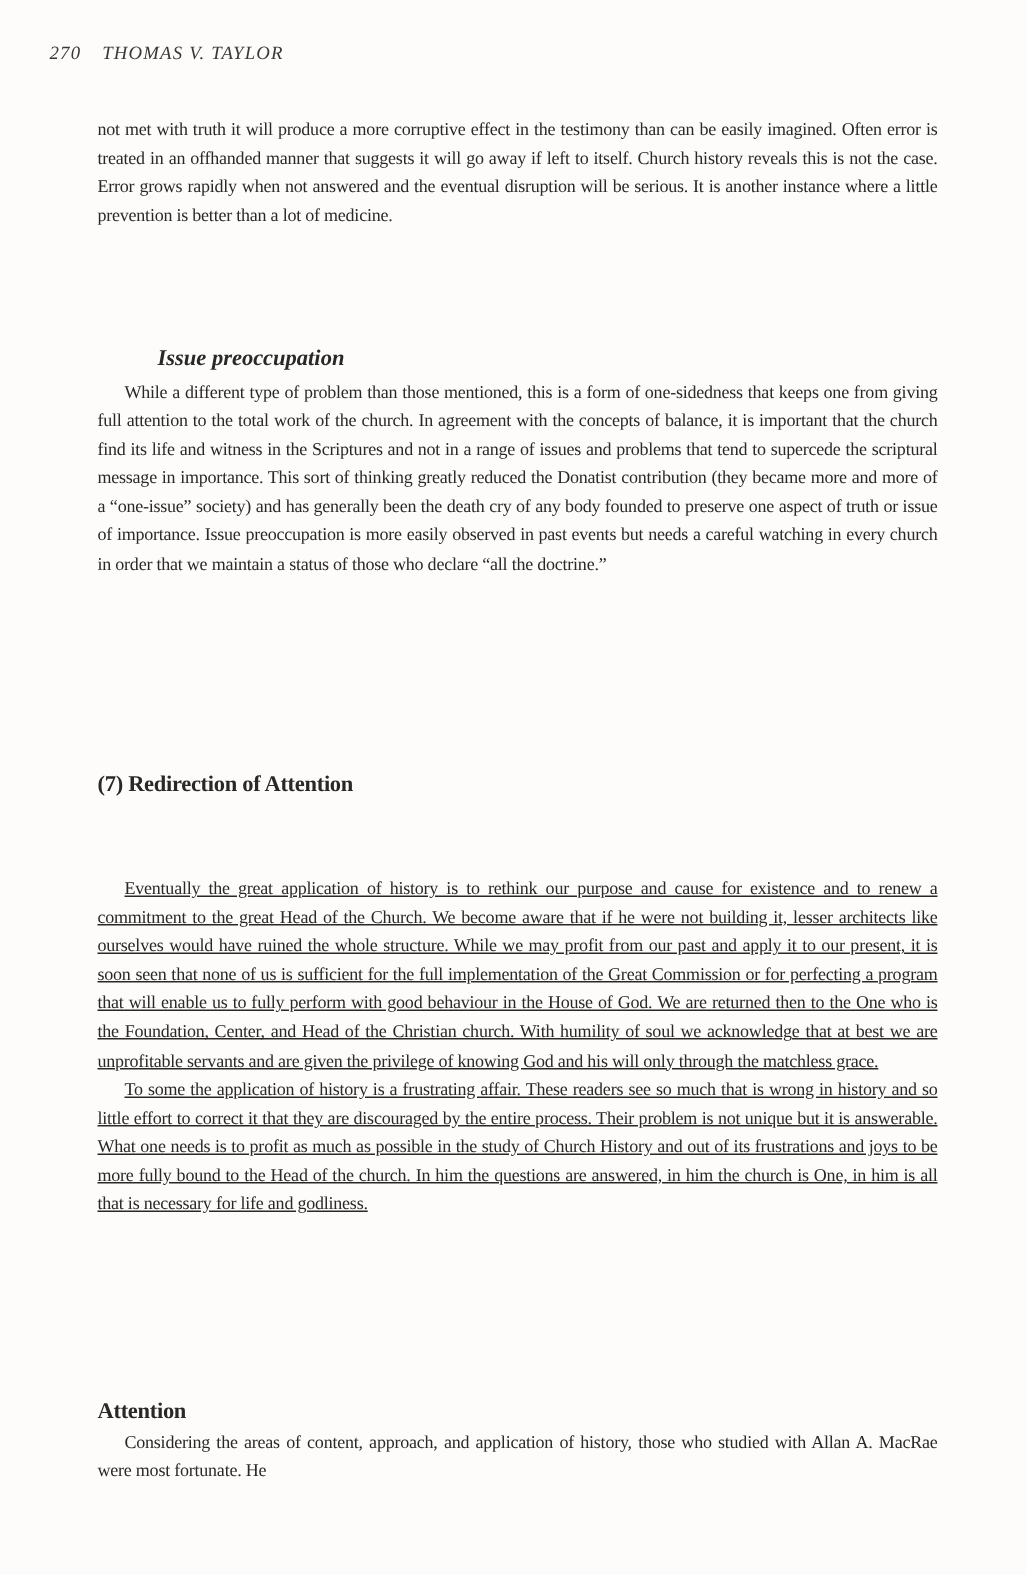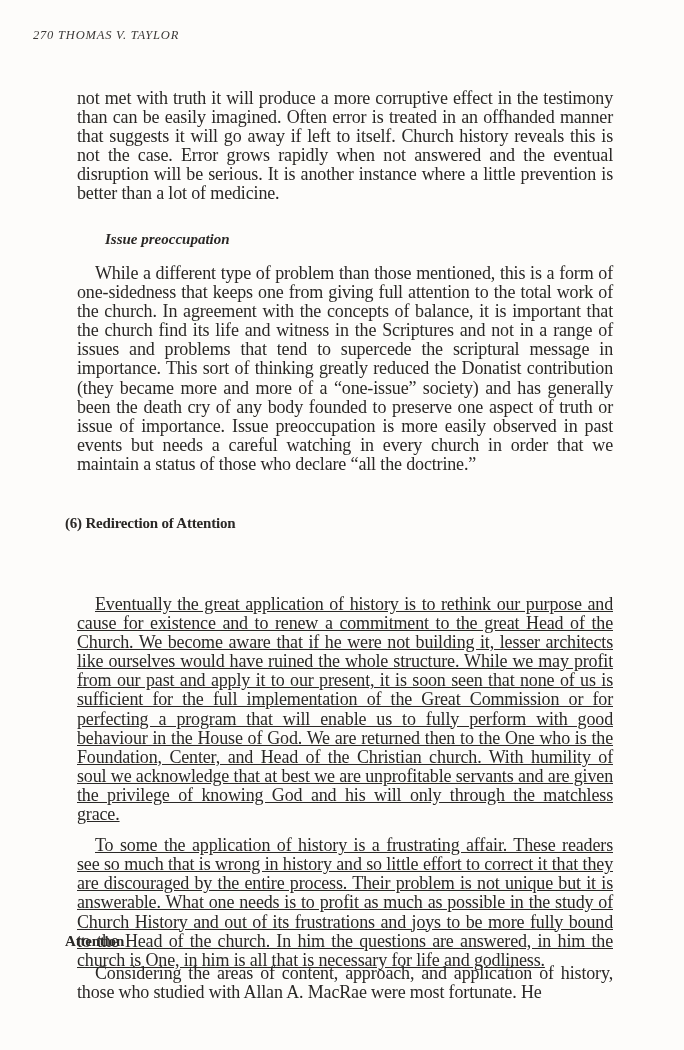--- a/index.html
+++ b/index.html
@@ -24,26 +24,26 @@
     .running-head {
       position: absolute;
       left: 33px;
       top: 28px;
       font-style: italic;
       font-size: 12.5px;
       letter-spacing: 0.8px;
       color: #3a3836;
       white-space: nowrap;
     }
-    .running-head .pg { }
+    .running-head .pg { margin-right: 10px; }
     .para {
-      font-size: 18px;
+      font-size: 12px;
       line-height: 19.1px;
       text-align: justify;
-      margin: 12px;
+      margin: 0;
       letter-spacing: -0.15px;
     }
     .indent { text-indent: 18px; }
     .block { position: absolute; left: 0; width: 560px; }
     .heading-italic {
       font-style: italic;
       font-weight: bold;
       font-size: 15px;
       margin: 0;
     }
@@ -69,21 +69,21 @@
   </div>
 
   <div class="block" style="top:231px;margin-left:40px;">
     <h3 class="heading-italic">Issue preoccupation</h3>
   </div>
   <div class="block" style="top:252px;">
     <p class="para indent">While a different type of problem than those mentioned, this is a form of one-sidedness that keeps one from giving full attention to the total work of the church. In agreement with the concepts of balance, it is important that the church find its life and witness in the Scriptures and not in a range of issues and problems that tend to supercede the scriptural message in importance. This sort of thinking greatly reduced the Donatist contribution (they became more and more of a “one-issue” society) and has generally been the death cry of any body founded to preserve one aspect of truth or issue of importance. Issue preoccupation is more easily observed in past events but needs a careful watching in every church in order that we maintain a status of those who declare “all the doctrine.”</p>
   </div>
 
   <div class="block" style="top:515px;">
-    <h3 class="heading-bold">(6) Redirection of Attention</h3>
+    <h3 class="heading-bold">(7) Redirection of Attention</h3>
   </div>
   <div class="block" style="top:583px;text-decoration:underline;">
     <p class="para indent">Eventually the great application of history is to rethink our purpose and cause for existence and to renew a commitment to the great Head of the Church. We become aware that if he were not building it, lesser architects like ourselves would have ruined the whole structure. While we may profit from our past and apply it to our present, it is soon seen that none of us is sufficient for the full implementation of the Great Commission or for perfecting a program that will enable us to fully perform with good behaviour in the House of God. We are returned then to the One who is the Foundation, Center, and Head of the Christian church. With humility of soul we acknowledge that at best we are unprofitable servants and are given the privilege of knowing God and his will only through the matchless grace.</p>
     <p class="para indent">To some the application of history is a frustrating affair. These readers see so much that is wrong in history and so little effort to correct it that they are discouraged by the entire process. Their problem is not unique but it is answerable. What one needs is to profit as much as possible in the study of Church History and out of its frustrations and joys to be more fully bound to the Head of the church. In him the questions are answered, in him the church is One, in him is all that is necessary for life and godliness.</p>
   </div>
 
   <div class="block" style="top:933px;">
     <h3 class="heading-bold">Attention</h3>
   </div>
   <div class="block" style="top:952px;">

